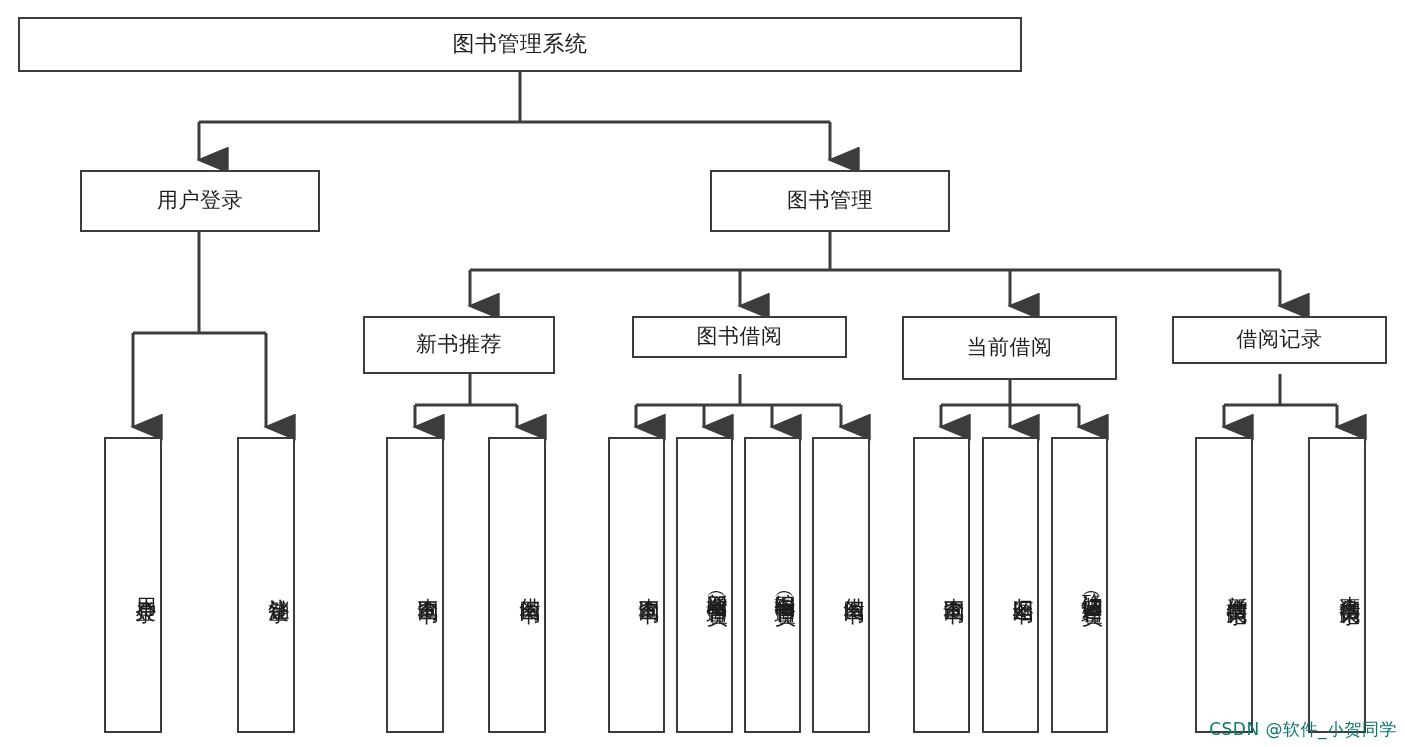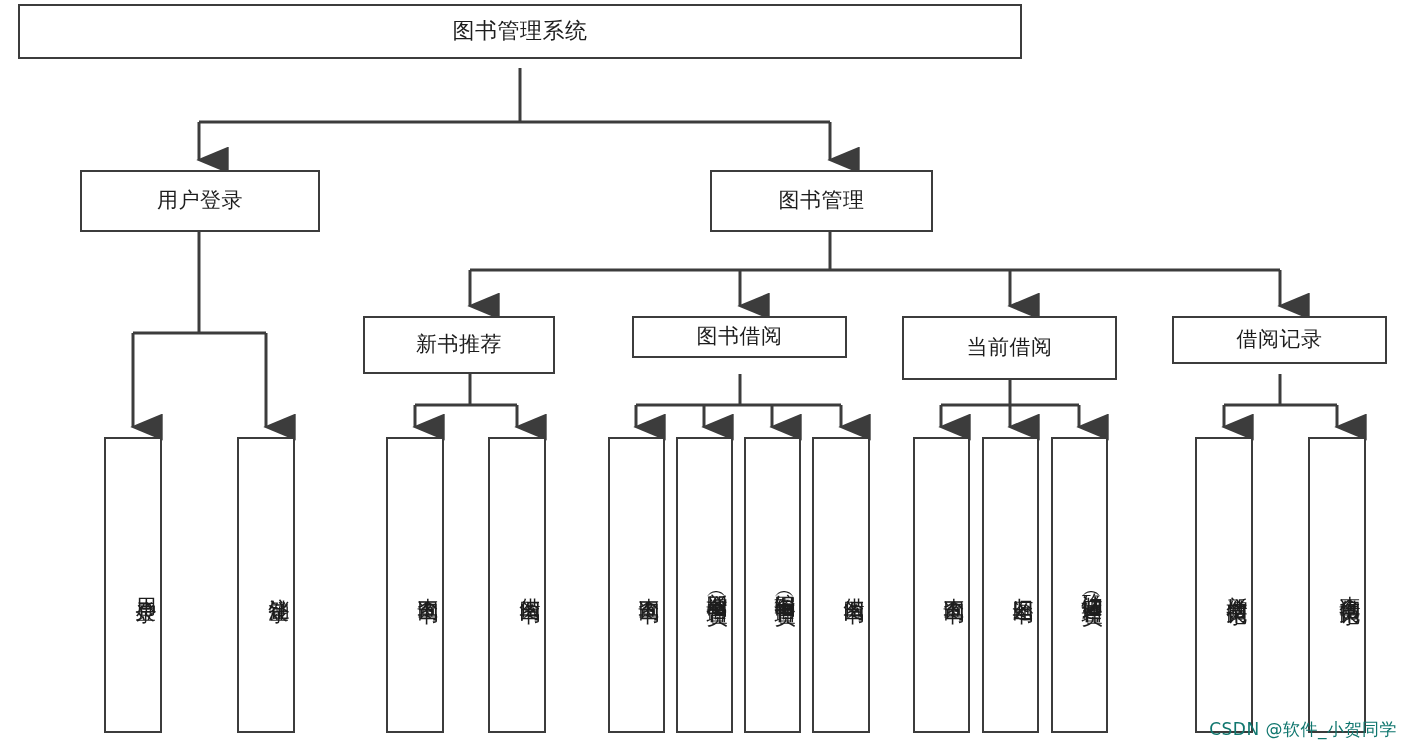--- a/index.html
+++ b/index.html
@@ -122,29 +122,29 @@
       <path d="M 1010 405 L 1010 427" marker-end="url(#arrowdown)"></path>
       <path d="M 1079 405 L 1079 427" marker-end="url(#arrowdown)"></path>
 
       <path d="M 1280 374 L 1280 405"></path>
       <path d="M 1224 405 L 1337 405"></path>
       <path d="M 1224 405 L 1224 427" marker-end="url(#arrowdown)"></path>
       <path d="M 1337 405 L 1337 427" marker-end="url(#arrowdown)"></path>
     </g>
   </svg>
 
-  <div class="node horiz root" style="left:18px; top:4px; width:1004px; height:55px;">
+  <div class="node horiz root" style="left:18px; top:17px; width:1004px; height:55px;">
     <span>图书管理系统</span>
   </div>
 
   <div class="node horiz" style="left:80px; top:170px; width:240px; height:62px;">
     <span>用户登录</span>
   </div>
 
-  <div class="node horiz" style="left:710px; top:170px; width:223px; height:62px;">
+  <div class="node horiz" style="left:710px; top:170px; width:240px; height:62px;">
     <span>图书管理</span>
   </div>
 
   <div class="node horiz" style="left:363px; top:316px; width:192px; height:58px;">
     <span>新书推荐</span>
   </div>
 
   <div class="node horiz" style="left:632px; top:316px; width:215px; height:42px;">
     <span>图书借阅</span>
   </div>

